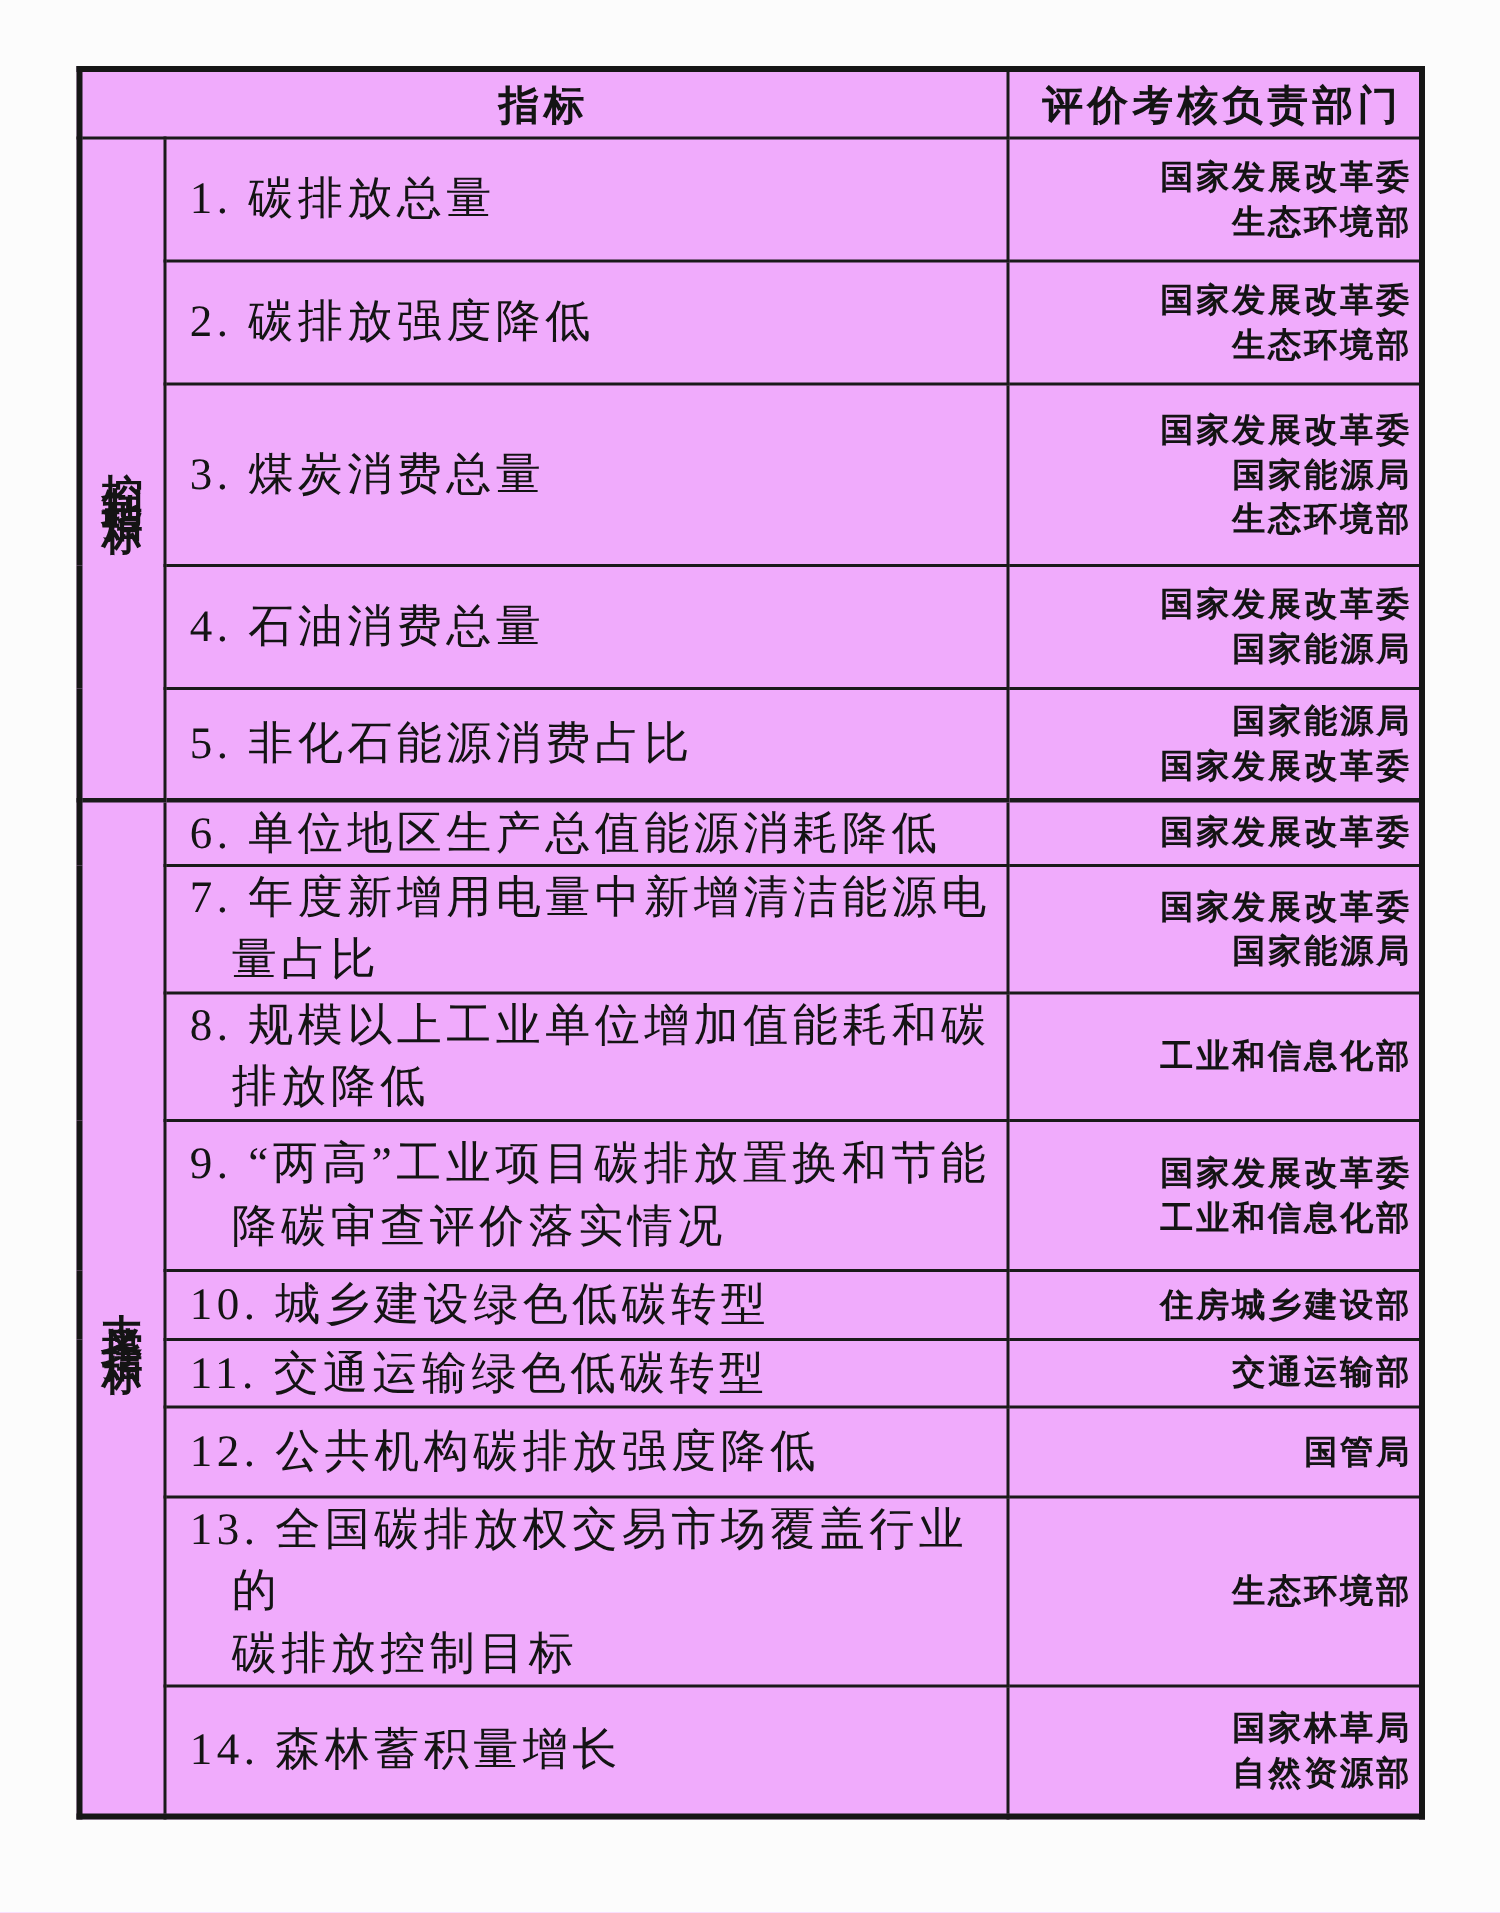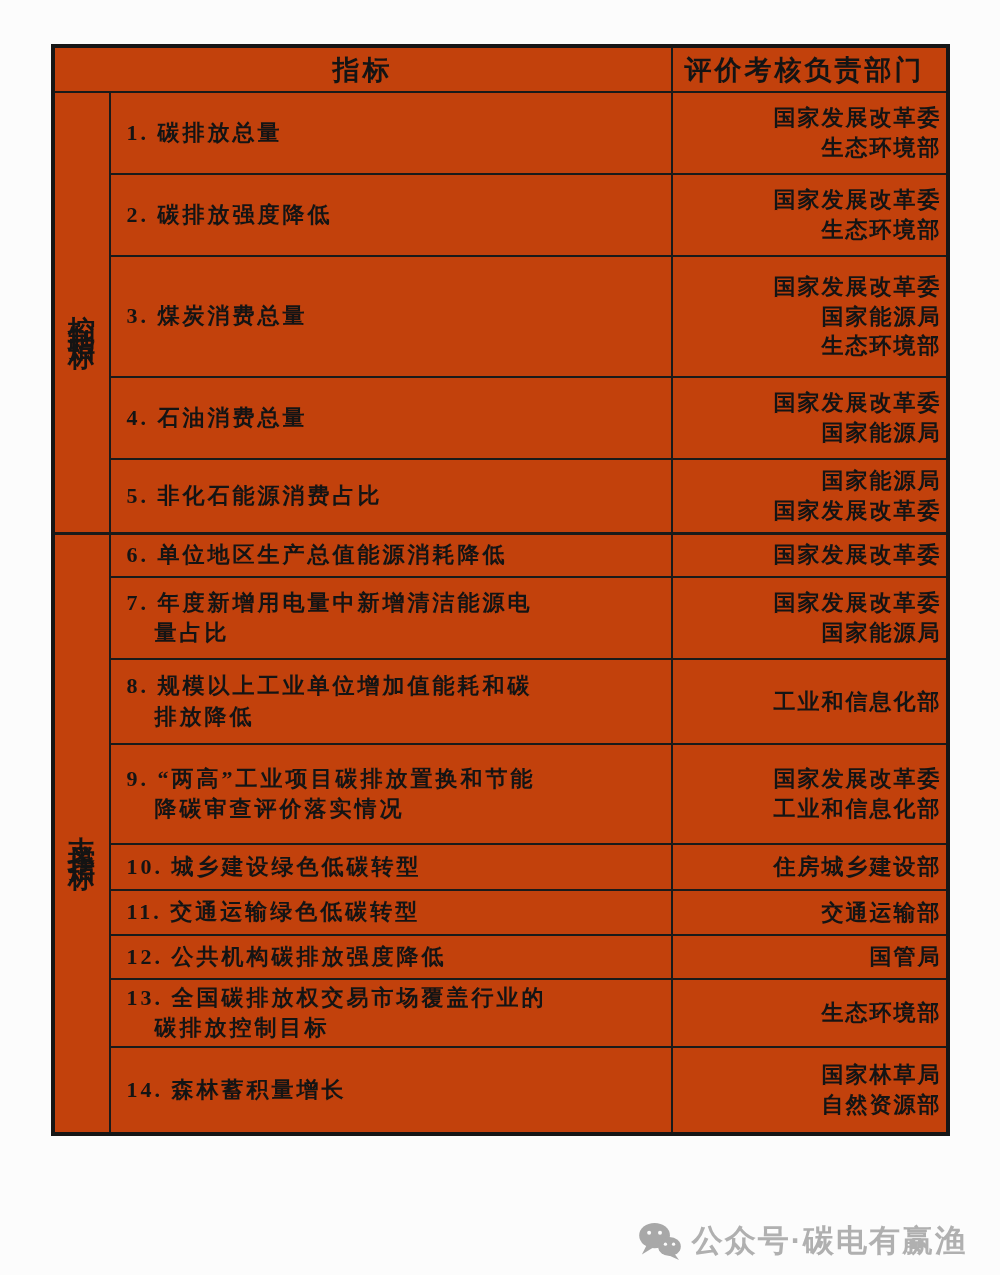--- a/index.html
+++ b/index.html
@@ -21,48 +21,48 @@
     font-size: 42px;
     font-weight: 900;
     letter-spacing: 4px;
     color: #111111;
   }
   table.indicator-table {
     width: 895px;
     margin: 44px auto 0 auto;
     border-collapse: collapse;
     table-layout: fixed;
-    background: #c2410c;
+    background: #f0abfc;
     border: 4px solid #161616;
   }
   table.indicator-table td {
     border: 2px solid #1a1a1a;
     color: #141414;
     vertical-align: middle;
   }
   td.th-cell {
     font-size: 27px;
     font-weight: 700;
     letter-spacing: 3px;
     border-bottom-width: 3px;
   }
   td.th-indicator { text-align: center; }
-  td.th-department { text-align: left; padding-left: 12px; }
+  td.th-department { text-align: center; padding-left: 12px; }
   td.group-cell {
     writing-mode: vertical-rl;
     text-orientation: upright;
     text-align: center;
     font-size: 27px;
     font-weight: 700;
     letter-spacing: 9px;
     padding: 4px 0;
   }
   td.ind-cell {
-    font-size: 22px;
-    font-weight: 700;
+    font-size: 30px;
+    font-weight: 400;
     letter-spacing: 3px;
     line-height: 1.38;
     white-space: pre-line;
     padding-left: 44px;
     padding-right: 6px;
     text-indent: -28px;
     margin-top: 16px;
   }
   td.dept-cell {
     font-size: 22px;
@@ -159,44 +159,31 @@
 工业和信息化部</td>
       </tr>
       <tr style="height:46px">
         <td class="ind-cell">10. 城乡建设绿色低碳转型</td>
         <td class="dept-cell">住房城乡建设部</td>
       </tr>
       <tr style="height:45px">
         <td class="ind-cell">11. 交通运输绿色低碳转型</td>
         <td class="dept-cell">交通运输部</td>
       </tr>
-      <tr style="height:44px">
+      <tr style="height:60px">
         <td class="ind-cell">12. 公共机构碳排放强度降低</td>
         <td class="dept-cell">国管局</td>
       </tr>
       <tr style="height:68px">
         <td class="ind-cell">13. 全国碳排放权交易市场覆盖行业的
 碳排放控制目标</td>
         <td class="dept-cell">生态环境部</td>
       </tr>
       <tr style="height:87px">
         <td class="ind-cell">14. 森林蓄积量增长</td>
         <td class="dept-cell">国家林草局
 自然资源部</td>
       </tr>
     </tbody>
   </table>
 
-  <div class="watermark">
-    <svg class="wechat-icon" viewBox="0 0 48 42" xmlns="http://www.w3.org/2000/svg">
-      <ellipse cx="18" cy="15" rx="17" ry="14" fill="#a8a8a8"></ellipse>
-      <polygon points="9,26 4,36 17,28" fill="#a8a8a8"></polygon>
-      <circle cx="12" cy="12" r="2.2" fill="#fcfcfc"></circle>
-      <circle cx="24" cy="12" r="2.2" fill="#fcfcfc"></circle>
-      <ellipse cx="34.5" cy="27" rx="12.5" ry="10.5" fill="#a8a8a8"></ellipse>
-      <polygon points="40,35 45,42 34,37" fill="#a8a8a8"></polygon>
-      <circle cx="30" cy="24.5" r="1.8" fill="#fcfcfc"></circle>
-      <circle cx="39" cy="24.5" r="1.8" fill="#fcfcfc"></circle>
-    </svg>
-    <span>公众号·碳电有赢渔</span>
-  </div>
 
 </div>
 
 </body></html>

